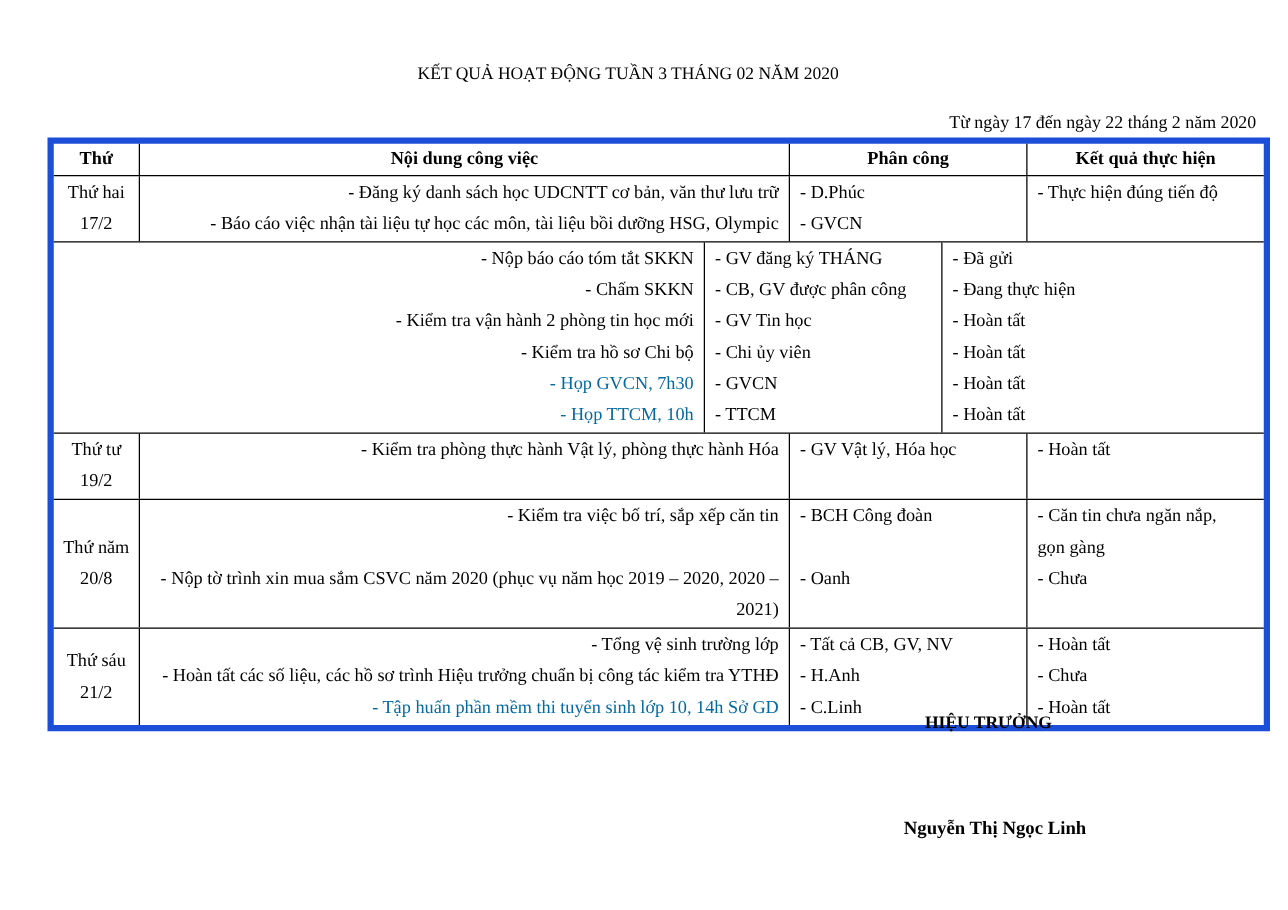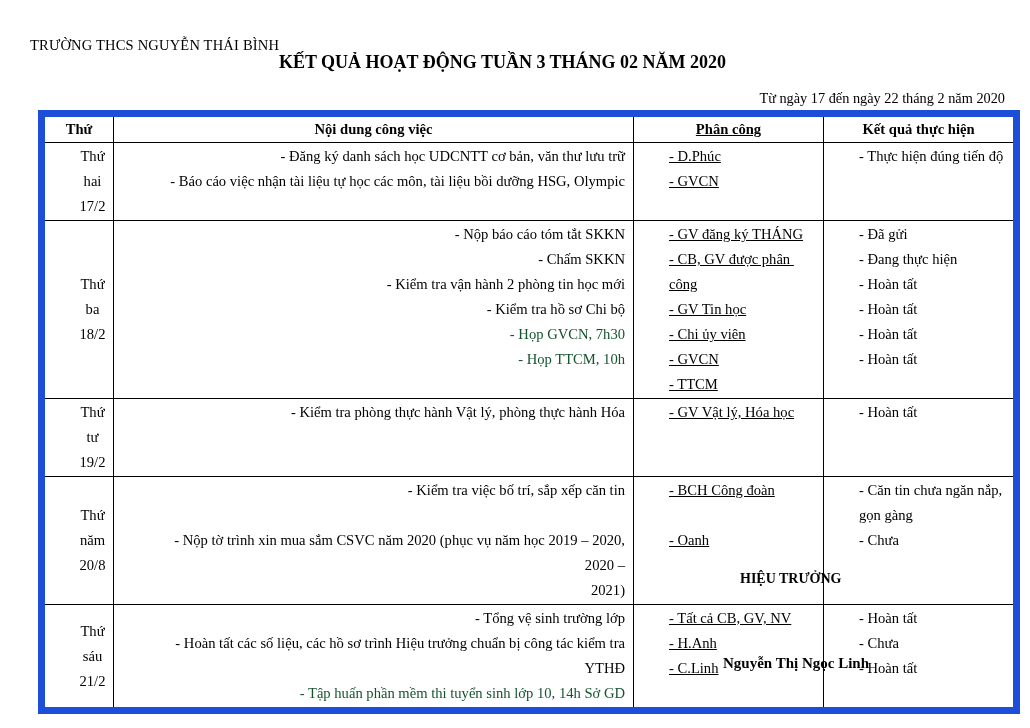--- a/index.html
+++ b/index.html
@@ -3,44 +3,43 @@
 <meta charset="utf-8">
 <style>
   html,body{margin:0;padding:0;}
   body{
     width:1030px;height:728px;background:#ffffff;
     font-family:"Liberation Serif", serif;color:#000;
     position:relative;overflow:hidden;
   }
   .page{position:absolute;inset:0;}
   .school{position:absolute;left:30px;top:37px;font-size:14.5px;letter-spacing:.2px;}
-  .title{position:absolute;left:0;right:25px;top:52px;text-align:center;font-weight:bold;font-size:18px;}
+  .title{position:absolute;left:0;right:25px;top:52px;text-align:center;font-weight:normal;font-size:14px;}
   .subtitle{position:absolute;left:0;right:25px;top:75px;text-align:center;font-weight:bold;font-size:15.5px;}
   .daterange{position:absolute;right:25px;top:90px;font-size:14.3px;margin-left:40px;}
-  .table{position:absolute;left:38px;top:110px;width:968px;border:7px solid #1d4ed8;}
+  .table{position:absolute;left:38px;top:110px;width:968px;border:5px solid #1d4ed8;}
   .trow{display:flex;}
   .trow + .trow{border-top:1px solid #000;}
   .cell{box-sizing:border-box;padding:1px 8px;font-size:14.6px;line-height:25px;}
   .cell + .cell{border-left:1px solid #000;}
   .c0{width:68px;}
   .c1{width:520px;text-align:right;}
-  .c2{width:190px;text-decoration:underline;}
+  .c2{width:190px;}
   .c3{width:190px;}
   .th{font-weight:bold;text-align:center;padding:0;line-height:25px;}
   .day{display:flex;flex-direction:column;justify-content:center;align-items:center;text-align:center;padding:1px 2px;}
-  .line{min-height:25px;white-space:pre-wrap;margin-left:27px;}
-  .red{color:#14532d;}
+  .line{min-height:25px;white-space:pre-wrap;}
+  .red{color:#0369a1;}
   .sig-title{position:absolute;left:740px;top:571px;font-weight:bold;font-size:14px;}
   .sig-name{position:absolute;left:723px;top:655px;font-weight:bold;font-size:15px;}
 </style>
 </head>
 <body>
 
 <div class="page">
-  <div class="school">TRƯỜNG THCS NGUYỄN THÁI BÌNH</div>
   <div class="title">KẾT QUẢ HOẠT ĐỘNG TUẦN 3 THÁNG 02 NĂM 2020</div>
   <div class="daterange">Từ ngày 17 đến ngày 22 tháng 2 năm 2020</div>
 
   <div class="table">
       <div class="trow">
         <div class="cell th c0">Thứ</div>
         <div class="cell th c1">Nội dung công việc</div>
         <div class="cell th c2">Phân công</div>
         <div class="cell th c3">Kết quả thực hiện</div>
       </div>
@@ -55,24 +54,20 @@
         </div>
         <div class="cell c2">
           <div class="line">- D.Phúc</div>
           <div class="line">- GVCN</div>
         </div>
         <div class="cell c3">
           <div class="line">- Thực hiện đúng tiến độ</div>
         </div>
       </div>
       <div class="trow">
-        <div class="cell c0 day">
-          <div class="line">Thứ ba</div>
-          <div class="line">18/2</div>
-        </div>
         <div class="cell c1">
           <div class="line">- Nộp báo cáo tóm tắt SKKN</div>
           <div class="line">- Chấm SKKN</div>
           <div class="line">- Kiểm tra vận hành 2 phòng tin học mới</div>
           <div class="line">- Kiểm tra hồ sơ Chi bộ</div>
           <div class="line red">- Họp GVCN, 7h30</div>
           <div class="line red">- Họp TTCM, 10h</div>
         </div>
         <div class="cell c2">
           <div class="line">- GV đăng ký THÁNG</div>

